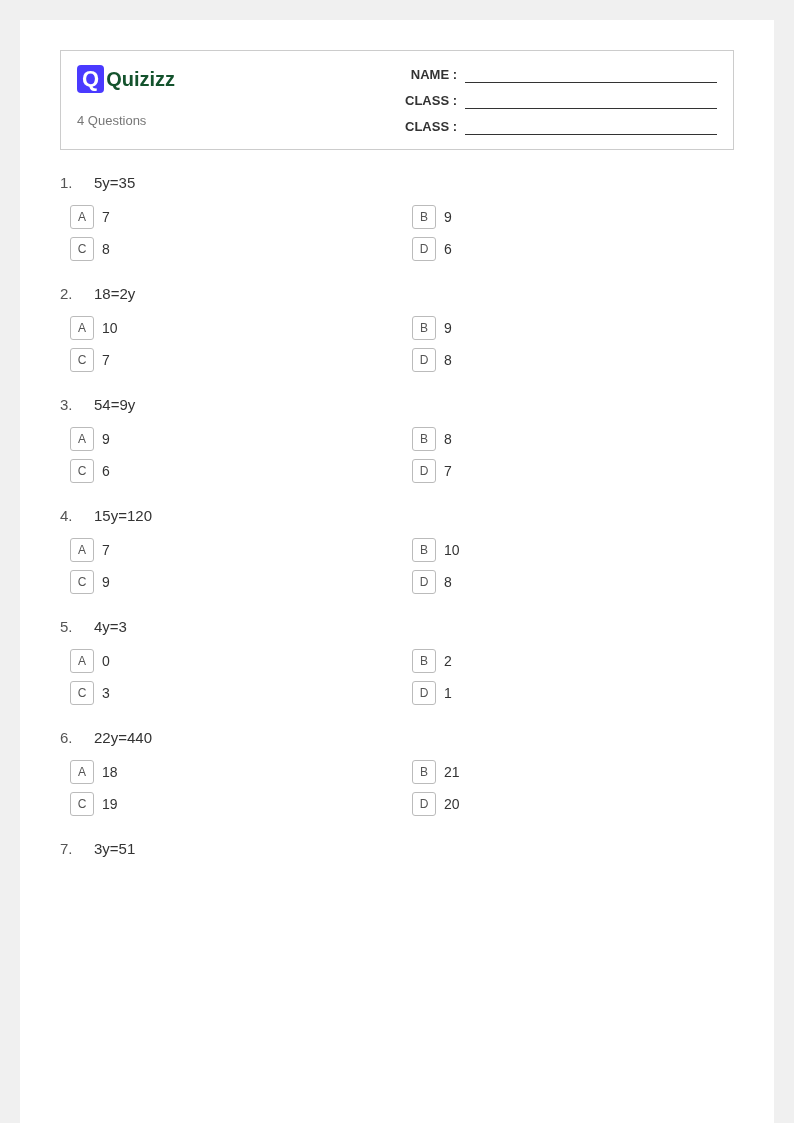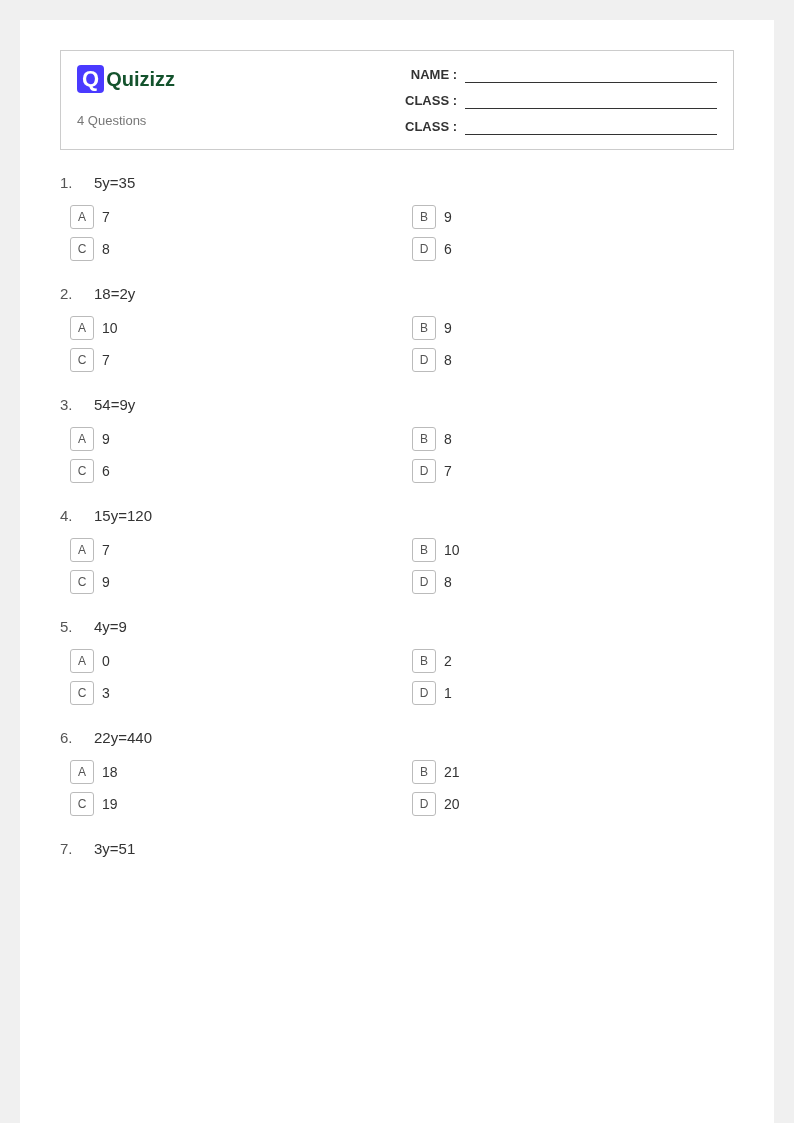--- a/index.html
+++ b/index.html
@@ -240,21 +240,21 @@
           </div>
           <div class="option">
             <div class="option-badge">D</div>
             <span class="option-text">8</span>
           </div>
         </div>
       </div>
       <div class="question-block">
         <div class="question-title">
           <span class="question-num">5.</span>
-          <span>4y=9</span>
+          <span>4y=3</span>
         </div>
         <div class="options-grid">
           <div class="option">
             <div class="option-badge">A</div>
             <span class="option-text">0</span>
           </div>
           <div class="option">
             <div class="option-badge">B</div>
             <span class="option-text">2</span>
           </div>

